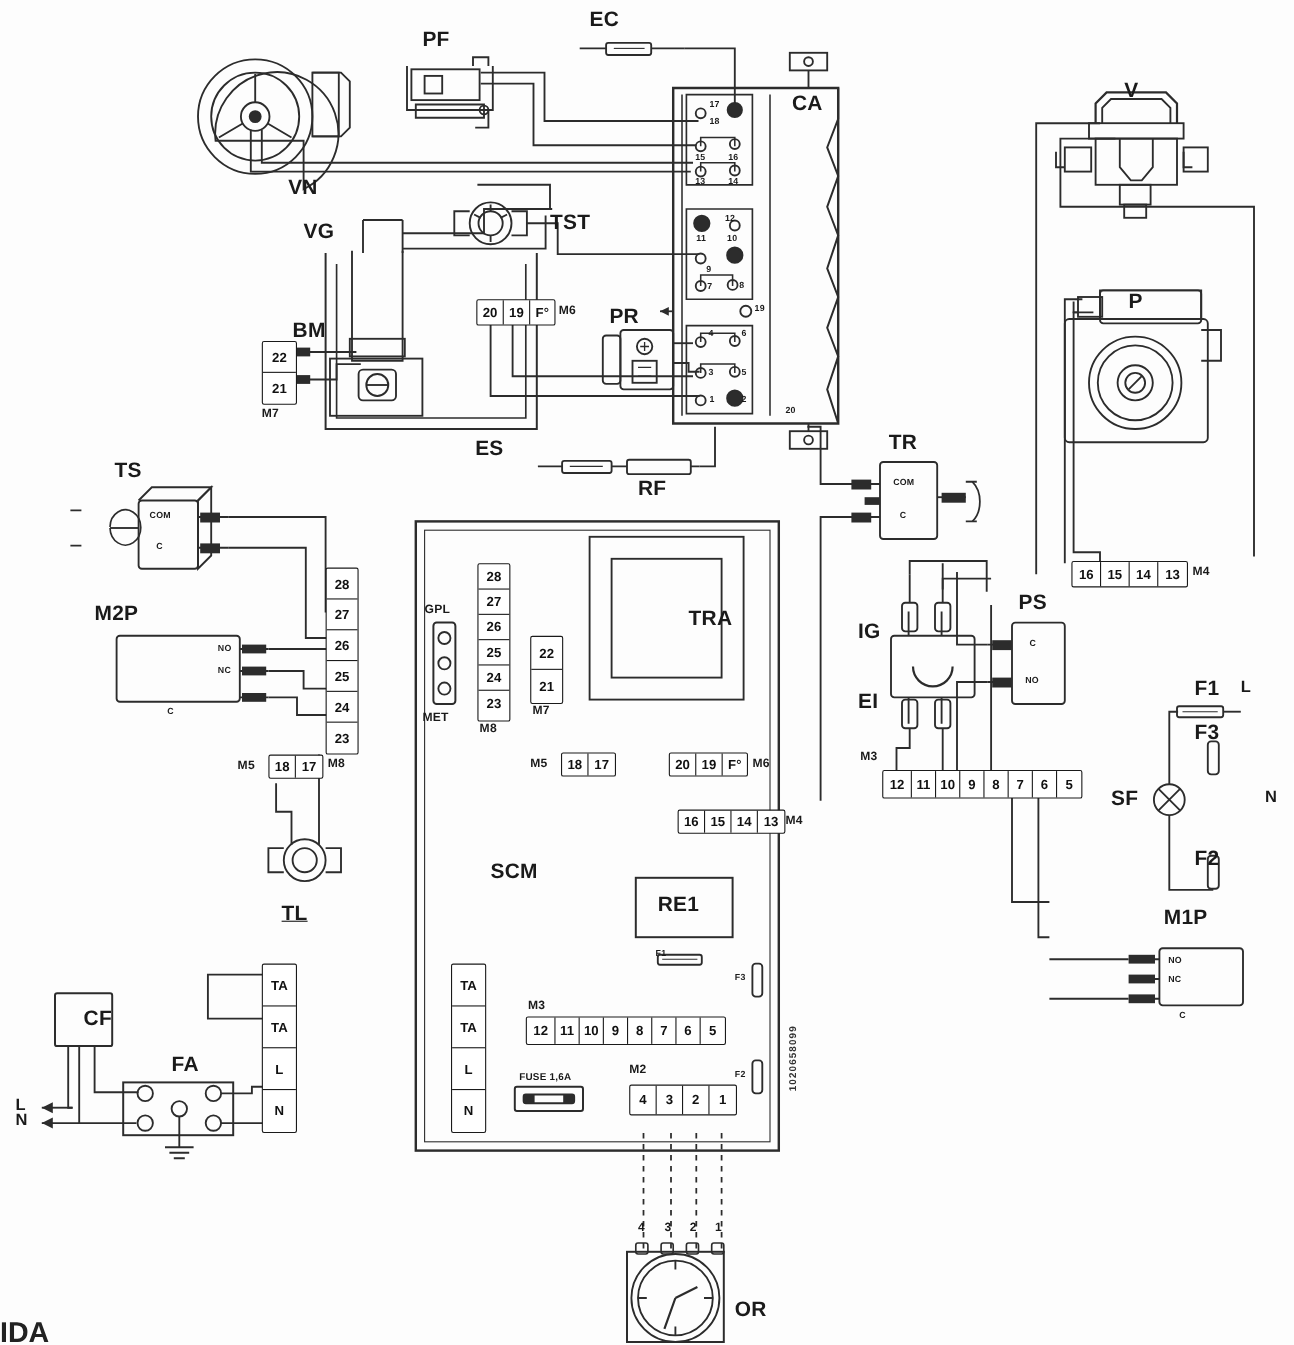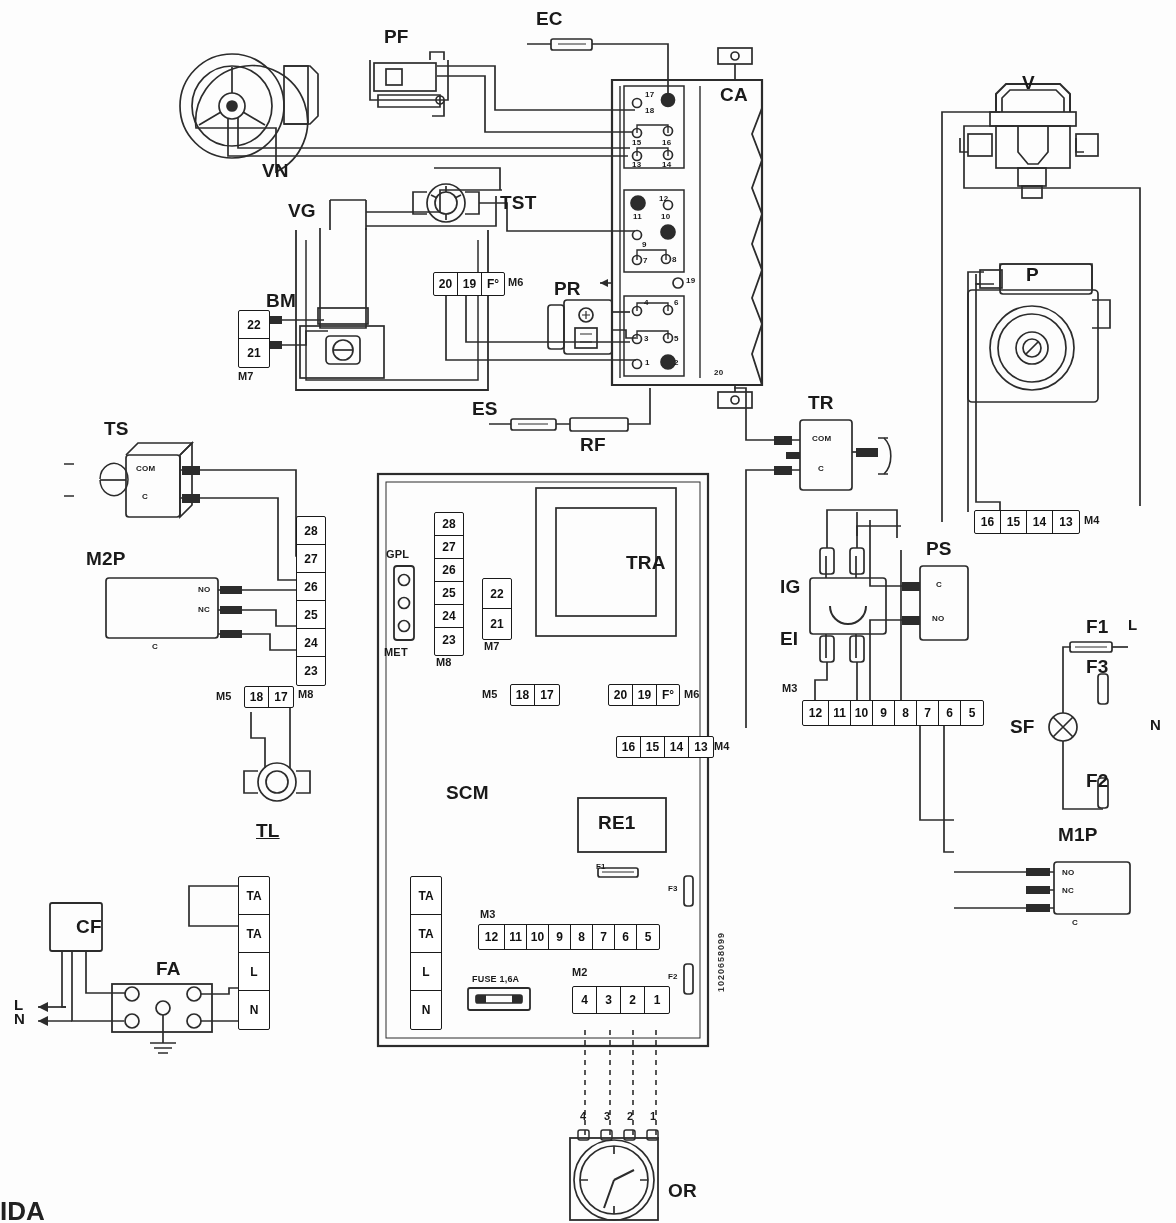--- a/index.html
+++ b/index.html
@@ -380,30 +380,30 @@
       <path d="M249 886 l-60 0 l0 40 l60 0"></path>
     </g>
   </svg>
 
   <div class="lbl big" style="left:262px;top:120px;margin-top:40px;">VN</div>
   <div class="lbl big" style="left:384px;top:26px;">PF</div>
   <div class="lbl big" style="left:536px;top:8px;">EC</div>
   <div class="lbl big" style="left:720px;top:84px;">CA</div>
   <div class="lbl big" style="left:1022px;top:72px;">V</div>
   <div class="lbl big" style="left:1026px;top:264px;">P</div>
-  <div class="lbl big" style="left:288px;top:200px;text-align:right;">VG</div>
+  <div class="lbl big" style="left:276px;top:200px;text-align:right;">VG</div>
   <div class="lbl big" style="left:500px;top:192px;">TST</div>
   <div class="lbl big" style="left:266px;top:290px;">BM</div>
   <div class="lbl big" style="left:554px;top:278px;">PR</div>
-  <div class="lbl big" style="left:472px;top:398px;">ES</div>
+  <div class="lbl big" style="left:432px;top:398px;">ES</div>
   <div class="lbl big" style="left:580px;top:434px;">RF</div>
   <div class="lbl big" style="left:808px;top:392px;">TR</div>
   <div class="lbl big" style="left:104px;top:418px;">TS</div>
   <div class="lbl big" style="left:86px;top:548px;">M2P</div>
-  <div class="lbl big" style="left:780px;top:576px;">IG</div>
+  <div class="lbl big" style="left:780px;top:564px;">IG</div>
   <div class="lbl big" style="left:780px;top:628px;">EI</div>
   <div class="lbl big" style="left:926px;top:538px;">PS</div>
   <div class="lbl big" style="left:256px;top:820px;text-decoration:underline;">TL</div>
   <div class="lbl big" style="left:580px;top:552px;margin-left:46px;">TRA</div>
   <div class="lbl big" style="left:598px;top:812px;text-align:right;">RE1</div>
   <div class="lbl big" style="left:446px;top:782px;">SCM</div>
   <div class="lbl sm" style="left:386px;top:548px;">GPL</div>
   <div class="lbl sm" style="left:384px;top:646px;">MET</div>
   <div class="lbl xs" style="left:472px;top:974px;font-size:9px;">FUSE 1,6A</div>
   <div class="lbl big" style="left:1086px;top:616px;">F1</div>

